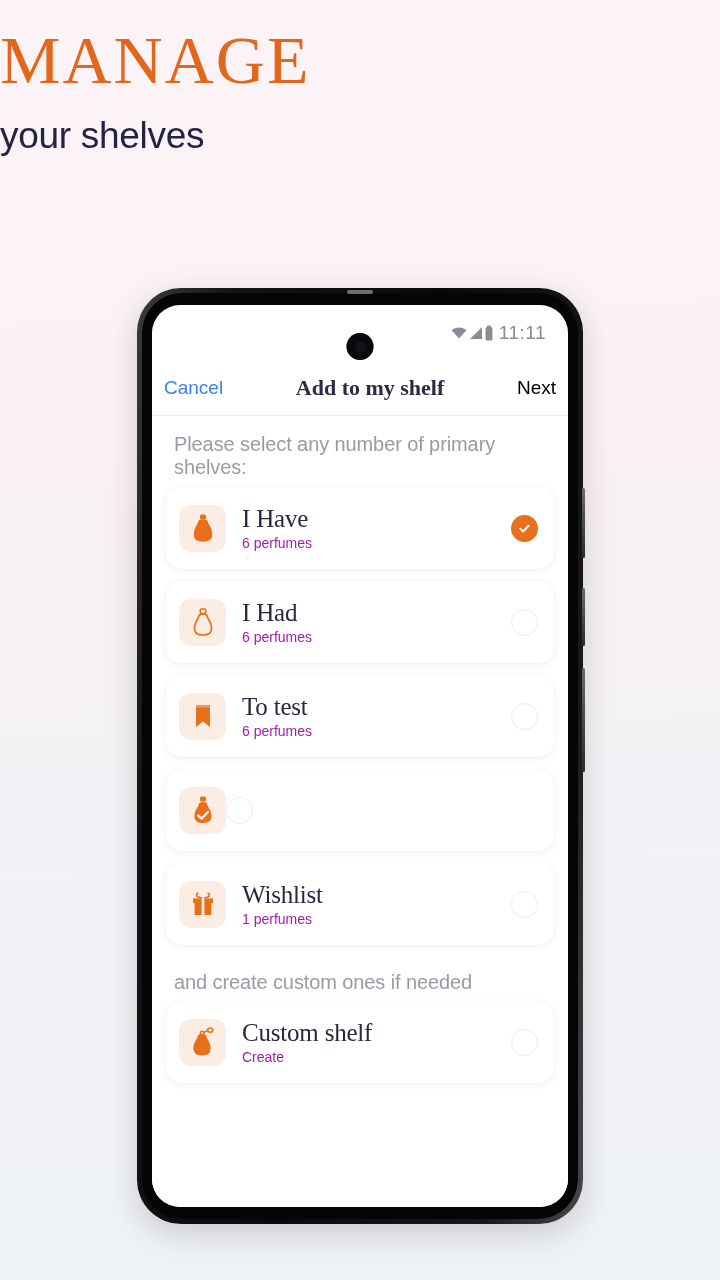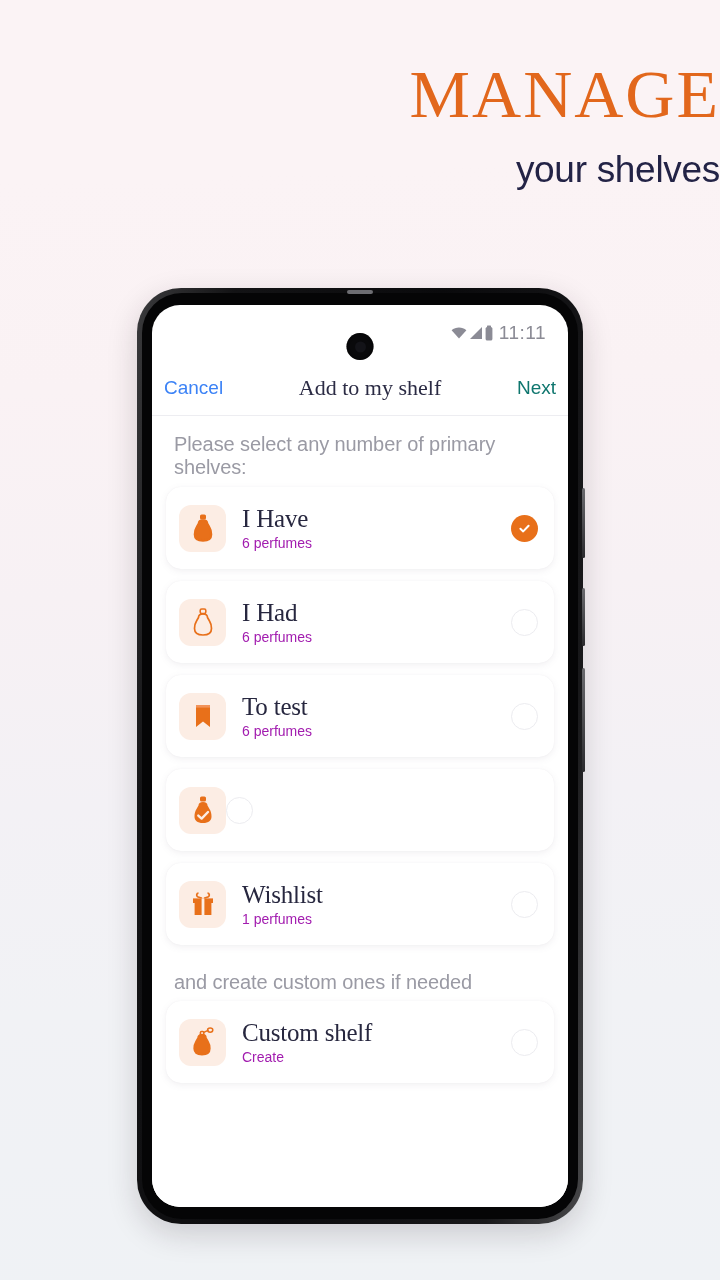--- a/index.html
+++ b/index.html
@@ -19,22 +19,22 @@
       #F3F1F5 62%,
       #F1F2F5 78%,
       #EFF2F5 100%);
     position:relative;
   }
 
   
   .promo {
     position:absolute;
     top:0; left:0; right:0;
-    text-align:right;
-    padding-top:60px;
+    text-align:left;
+    padding-top:26px;
   }
   .promo-title {
     font-family:"Liberation Serif", serif;
     font-size:68px;
     line-height:1.0;
     letter-spacing:2px;
     color:#E2671C;
     font-weight:400;
   }
   .promo-sub {
@@ -151,24 +151,25 @@
     font-size:19px;
     color:#3b82f6;
     font-family:"Liberation Sans", sans-serif;
   }
   .nav-title {
     flex:1;
     text-align:center;
     font-family:"Liberation Serif", serif;
     font-size:22px;
     color:#2b2b44;
+    font-weight:bold;
   }
   .nav-next {
     font-size:19px;
-    color:#0f766e;
+    color:#000000;
     font-family:"Liberation Sans", sans-serif;
   }
   .nav-divider {
     position:absolute;
     top:110px; left:0; right:0;
     height:1px;
     background:#ededf1;
   }
 
   

